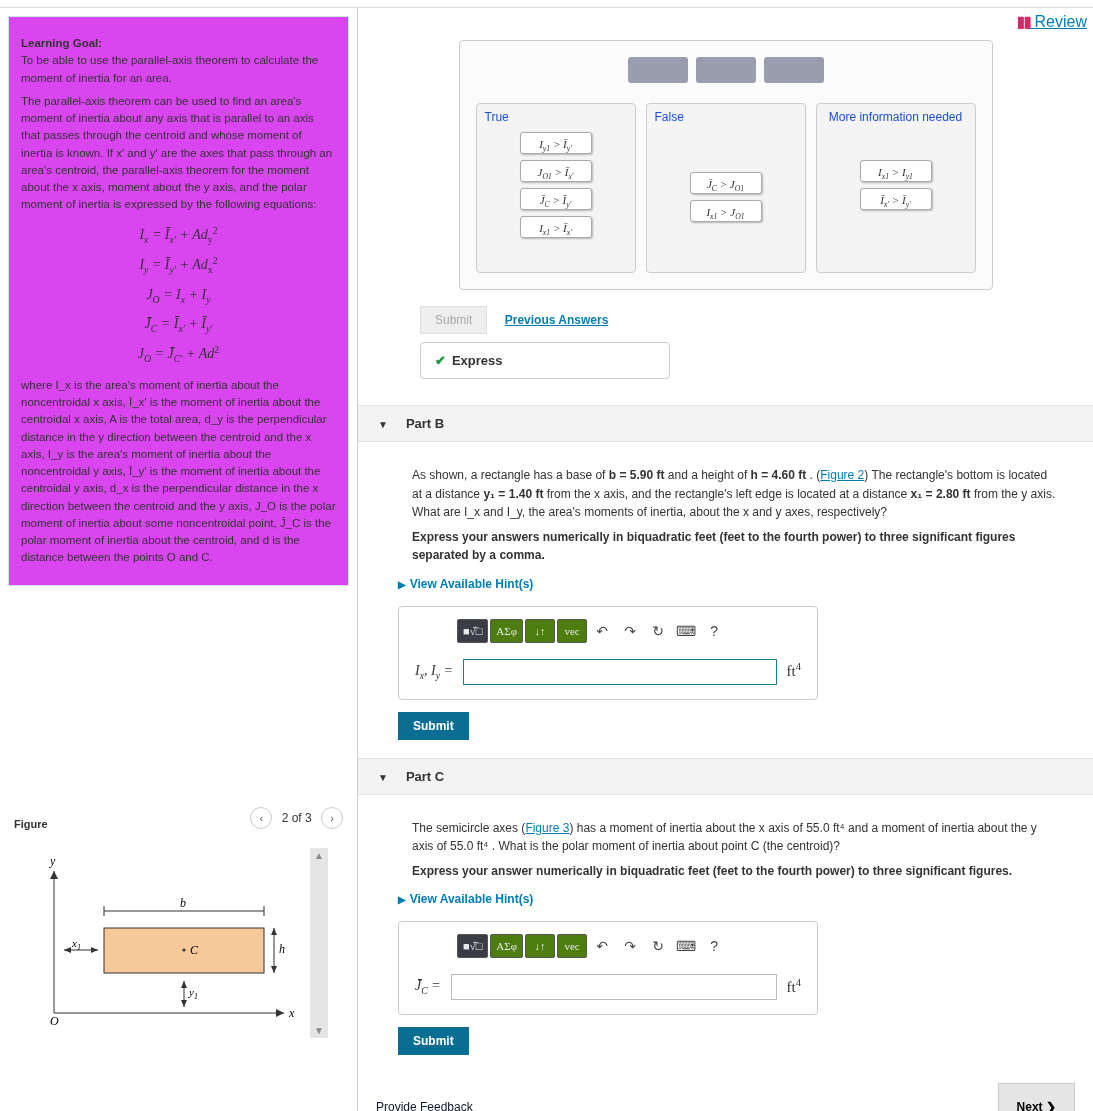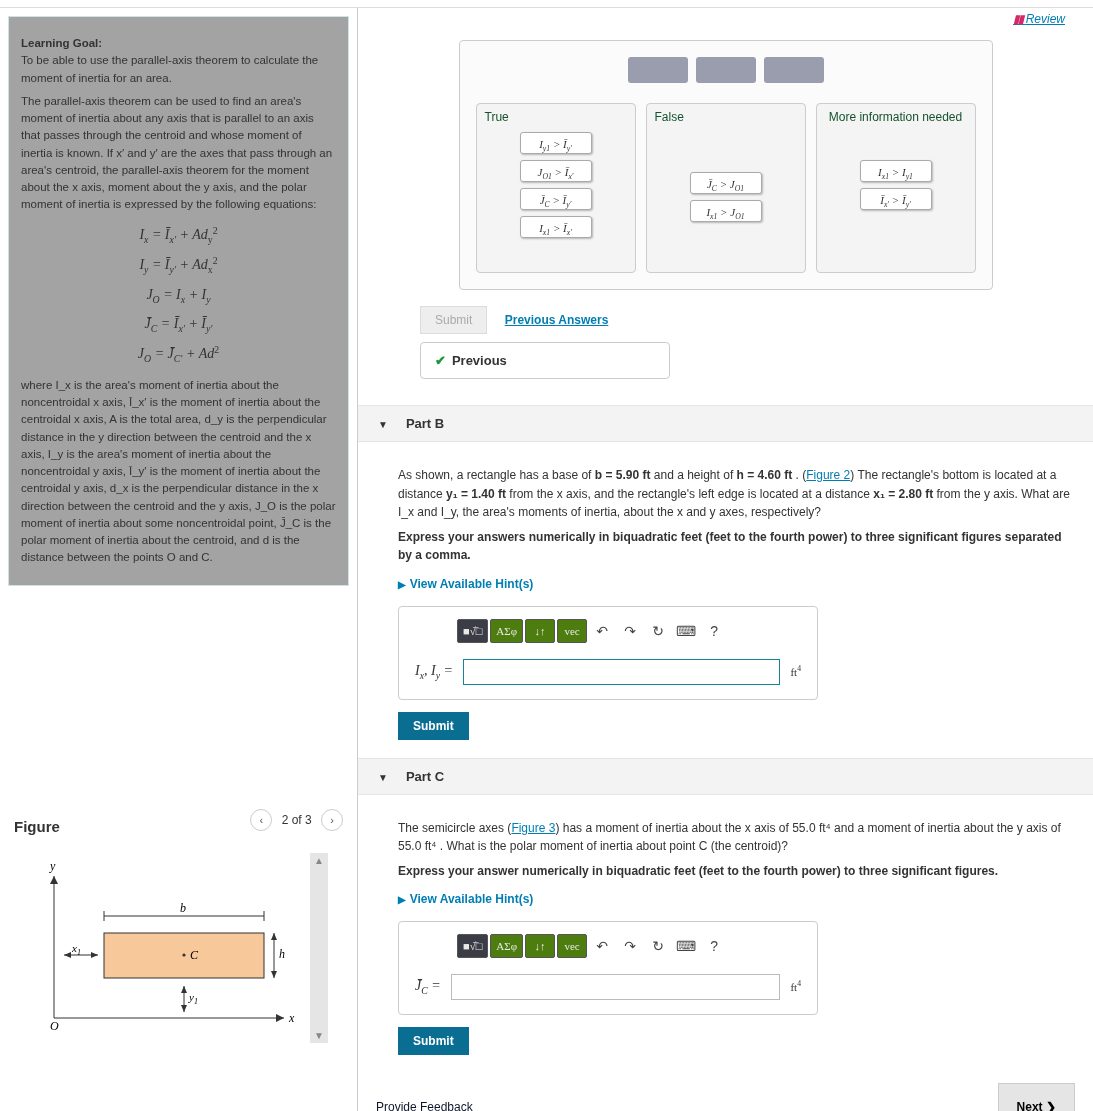--- a/index.html
+++ b/index.html
@@ -7,72 +7,72 @@
     font-family: Arial, Helvetica, sans-serif;
     font-size: 12px;
     color: #333;
     background: #fff;
     width: 1093px;
   }
   .topbar { border-bottom: 1px solid #ddd; height: 8px; }
   .main { display: flex; }
   .left { width: 358px; border-right: 1px solid #ccc; padding: 8px; }
   .right { flex: 1; padding: 0; position: relative; }
-  .review-link { position: absolute; right: 28px; top: 4px; color: #007eb4; text-decoration: underline; font-size: 12px; font-style: italic; }
+  .review-link { position: absolute; right: 6px; top: 4px; color: #007eb4; text-decoration: underline; font-size: 16px; }
   .review-ico { color: #d22b67; letter-spacing: -2px; text-decoration: none; }
   .goal-box {
-    background: #a3a3a3; border: 1px solid #cde3e6; padding: 12px;
+    background: #d946ef; border: 1px solid #cde3e6; padding: 12px;
     font-size: 11.5px; line-height: 1.5; color: #333; margin-bottom: 220px;
   }
   .goal-box p { margin: 6px 0; }
   .goal-box b { font-weight: bold; }
   .formulas { text-align: center; font-family: 'Times New Roman', serif; font-size: 14px; margin: 10px 0; }
   .formulas div { margin: 6px 0; }
   .figure-hd { display: flex; align-items: center; justify-content: space-between; padding: 0 6px; margin-bottom: 18px; }
-  .figure-hd b { font-size: 15px; margin-top: 12px; }
+  .figure-hd b { font-size: 11px; margin-top: 12px; }
   .nav-btn { border: 1px solid #ccc; background: #fff; border-radius: 50%; width: 22px; height: 22px; color: #555; cursor: pointer; font-size: 11px; line-height: 18px; }
   .figure-panel { display: flex; }
   .fig-svg-wrap { width: 302px; height: 190px; display:flex; align-items:center; justify-content:center; }
   .vstub { width: 18px; background: #e5e5e5; display: flex; flex-direction: column; justify-content: space-between; align-items: center; padding: 2px 0; }
   .vtri { font-size: 10px; color: #888; cursor:pointer; }
 
   .sort-box { margin: 32px auto 16px; width: 534px; border: 1px solid #ccc; border-radius:4px; padding: 16px; background:#fbfbfb; }
   .stub-row { display:flex; justify-content:center; gap:8px; margin-bottom:20px; }
   .stub { width:60px; height:26px; background:#9a9dae; border-radius:3px; }
   .bins { display:flex; gap:10px; justify-content:center; }
   .bin { flex:1; border:1px solid #ccc; border-radius:4px; background:#f4f4f4; padding:6px 8px 12px; min-height:170px; }
-  .bin-title { font-size:12px; color:#14532d; margin-bottom:8px; text-align:left; }
+  .bin-title { font-size:12px; color:#1d4ed8; margin-bottom:8px; text-align:left; }
   .bin-title.center { text-align:center; }
   .chip { display:block; margin:6px auto; width:72px; height:22px; line-height:22px; text-align:center; background:#fff; border:1px solid #aaa; border-radius:3px; box-shadow:1px 1px 2px rgba(0,0,0,0.25); font-family:'Times New Roman',serif; font-size:11px; font-style:italic; cursor:move; }
 
   .submit-row { margin: 0 0 8px 62px; }
   .submit-g { background:#eee; color:#aaa; border:1px solid #ddd; padding:6px 14px; font-size:12px; }
   .prev-link { color:#007eb4; text-decoration:underline; margin-left:14px; font-size:12px; font-weight:bold;}
   .correct-box { margin: 6px 0 26px 62px; border:1px solid #ccc; border-radius:4px; width:250px; padding:10px 14px; font-size:13px; }
   .correct-box .chk { color:#1a9a3c; font-weight:bold; margin-right:6px; }
 
   .part-hd { background:#f3f3f3; border-top:1px solid #e5e5e5; border-bottom:1px solid #e5e5e5; padding:10px 20px; font-weight:bold; font-size:13px; }
   .part-hd .tri { margin-right:18px; font-size:10px; }
   .part-body { padding: 18px 20px 18px 40px; font-size:12px; line-height:1.55; }
-  .part-body p { margin: 6px 0; }
+  .part-body p { margin: 6px 14px; }
   .part-body .bold { font-weight:bold; }
   .part-body a { color:#007eb4; text-decoration:underline; }
   .hints { color:#007eb4; font-weight:bold; margin: 10px 0 12px; cursor:pointer; }
   .hints .t { margin-right:4px; font-size:10px; }
 
   .ans-box { border:1px solid #ccc; border-radius:4px; padding:12px 16px 14px; width:420px; }
   .toolbar { display:flex; gap:2px; align-items:center; margin: 0 0 16px 42px; }
   .tbtn { background:#4d7c0f; color:#e8e8e8; border:1px solid #555; border-radius:2px; height:24px; min-width:30px; padding:0 5px; font-size:11px; font-family:'Times New Roman',serif; cursor:pointer; }
   .tbtn.sel { background:#3a3d45; }
   .tico { background:none; color:#444; border:none; font-size:14px; min-width:26px; height:24px; cursor:pointer; }
   .ans-row { display:flex; align-items:center; gap:10px; }
   .ans-label { font-family:'Times New Roman',serif; font-style:italic; font-size:14px; }
   .ans-input { flex:1; border:1px solid #1a8298; height:26px; padding:2px 6px; font-size:13px; }
   .ans-input.g { border-color:#bbb; }
-  .unit { font-family:'Times New Roman',serif; font-size:11px; }
+  .unit { font-family:'Times New Roman',serif; font-size:15px; }
   .submit-b { background:#0a6e93; color:#fff; border:none; padding:7px 15px; font-weight:bold; margin-top:12px; cursor:pointer; font-size:12px; }
 
   .footer-row { display:flex; justify-content:space-between; align-items:center; padding:10px 18px 0 18px; }
   .next-btn { background:#e5e5e5; border:1px solid #ccc; padding:16px 18px; font-weight:bold; cursor:pointer; font-size:12px; }
   sub { font-size:0.7em; }
   sup { font-size:0.7em; }
 </style>
 </head>
 <body>
 
@@ -170,21 +170,21 @@
           <span class="chip">Ī<sub>x′</sub> &gt; Ī<sub>y′</sub></span>
         </div>
       </div>
     </div>
 
     <div class="submit-row">
       <button class="submit-g">Submit</button>
       <a href="#" class="prev-link">Previous Answers</a>
     </div>
     <div class="correct-box">
-      <span class="chk">✔</span><b>Previous</b>
+      <span class="chk">✔</span><b>Express</b>
     </div>
 
     <div class="part-hd"><span class="tri">▼</span><span>Part B</span></div>
     <div class="part-body">
       <p>
         <span>As shown, a rectangle has a base of </span><b>b = 5.90 ft</b><span> and a height of </span><b>h = 4.60 ft</b><span> . (</span><a href="#">Figure 2</a><span>) The rectangle's bottom is located at a distance </span><b>y₁ = 1.40 ft</b><span> from the x axis, and the rectangle's left edge is located at a distance </span><b>x₁ = 2.80 ft</b><span> from the y axis. What are I_x and I_y, the area's moments of inertia, about the x and y axes, respectively?</span>
       </p>
       <p class="bold">Express your answers numerically in biquadratic feet (feet to the fourth power) to three significant figures separated by a comma.</p>
       <div class="hints"><span class="t">▶</span><span>View Available Hint(s)</span></div>
       <div class="ans-box">

